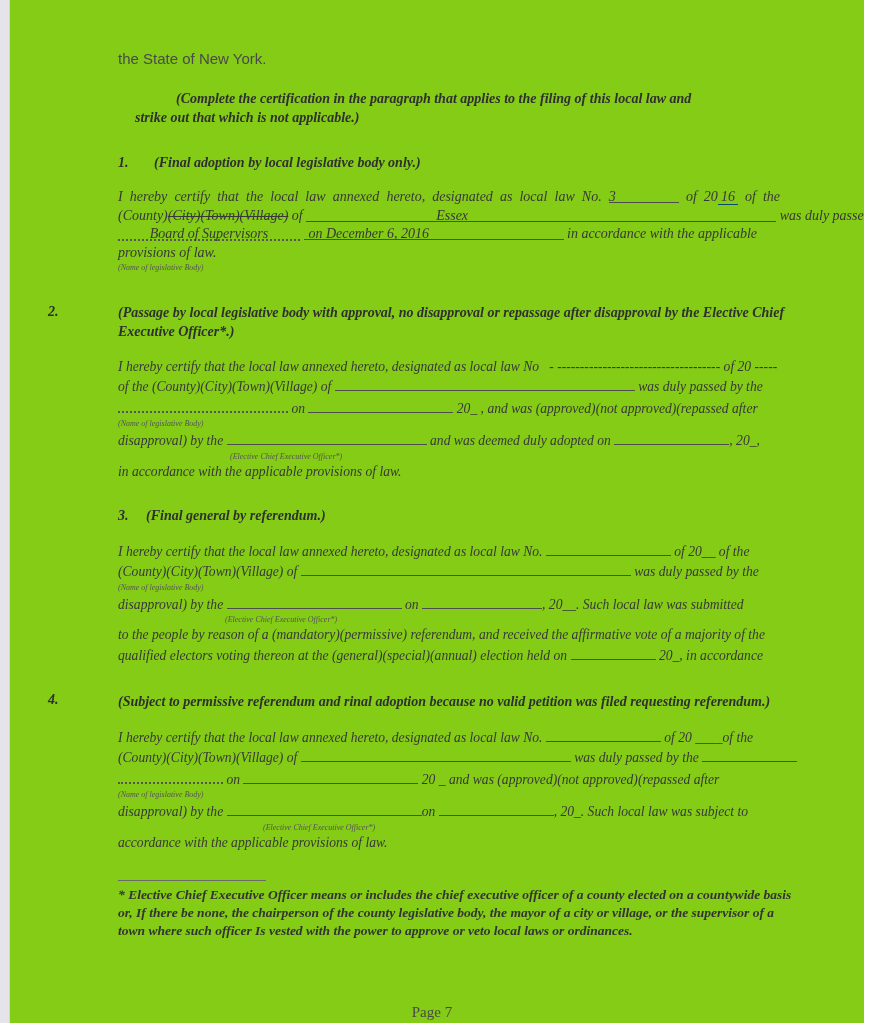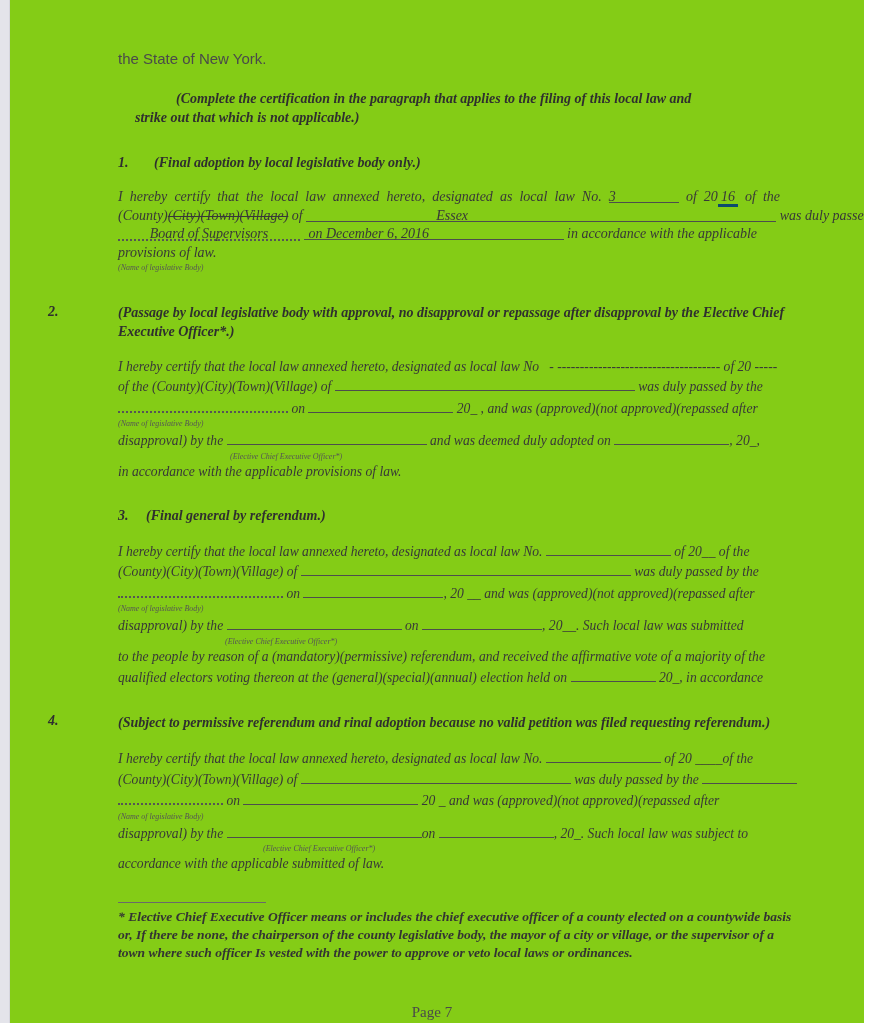--- a/index.html
+++ b/index.html
@@ -16,21 +16,21 @@
   .num-hang{position:absolute;left:-70px;top:0;font-style:italic;font-weight:bold;font-size:14px;color:#2f2f2f;}
   .para{margin-top:16px;font-style:italic;font-size:13.6px;color:#383838;}
   .para1{font-size:14px;}
   .ln{line-height:18.6px;white-space:nowrap;position:relative;}
   .just{text-align:justify;text-align-last:justify;}
   .tiny{font-size:8px;line-height:12px;color:#555;white-space:nowrap;font-style:italic;}
   .blank{display:inline-block;border-bottom:1px solid #4d4d4d;height:14px;text-align:center;vertical-align:baseline;}
   .blank.left{text-align:left;padding-left:5px;}
   .blank.essex{text-align:left;padding-left:130px;}
   .dotted{display:inline-block;border-bottom:2px dotted #555;height:14px;text-align:center;vertical-align:baseline;}
-  .u{border-bottom:3px solid #0c4a6e;padding:0 3px;}
+  .u{border-bottom:1px solid #0c4a6e;padding:0 3px;}
   .strike{text-decoration:line-through;text-decoration-thickness:1px;}
   .rule{width:148px;border-top:1px solid #6a6a6a;margin-top:28px;height:0;}
   .footnote{margin-top:5px;font-style:italic;font-weight:600;font-size:13.5px;color:#333;}
   .footnote .ln{line-height:18px;}
   .pageno{position:absolute;left:0;right:0;bottom:2px;text-align:center;font-size:15px;color:#4a4a4a;margin:0;}
   
   .w70{width:70px}.w115{width:115px}.w120{width:120px}.w125{width:125px}
   .w140{width:140px}.w145{width:145px}.w165{width:165px}.w170{width:170px}
   .w175{width:175px}.w180{width:182px}.w195{width:195px}.w200{width:200px}
   .w255{width:255px}.w270{width:270px}.w300{width:300px}.w330{width:330px}.w340{width:340px}
@@ -120,25 +120,20 @@
         <div class="ln">
           <span>I hereby certify that the local law annexed hereto, designated as local law No.</span>
           <span class="blank w125"></span>
           <span>of 20__  of the</span>
         </div>
         <div class="ln">
           <span>(County)(City)(Town)(Village) of</span>
           <span class="blank w330"></span>
           <span>was duly passed by the</span>
         </div>
-        <div class="ln">
-          <span class="dotted w165"></span>
-          <span>on</span>
-          <span class="blank w140"></span><span>, 20 __ and was (approved)(not approved)(repassed after</span>
-        </div>
         <div class="tiny">(Name of legislative Body)</div>
         <div class="ln">
           <span>disapproval) by the</span>
           <span class="blank w175"></span>
           <span>on</span>
           <span class="blank w120"></span><span>, 20__. Such local law was submitted</span>
         </div>
         <div class="tiny ml107">(Elective Chief Executive Officer*)</div>
         <div class="ln">to the people by reason of a (mandatory)(permissive) referendum, and received the affirmative vote of a majority of the</div>
         <div class="ln">
@@ -170,21 +165,21 @@
           <span class="blank w175"></span>
           <span>20 _ and was (approved)(not approved)(repassed after</span>
         </div>
         <div class="tiny">(Name of legislative Body)</div>
         <div class="ln">
           <span>disapproval) by the</span>
           <span class="blank w195"></span><span>on</span>
           <span class="blank w115"></span><span>, 20_. Such local law was subject to</span>
         </div>
         <div class="tiny ml145">(Elective Chief Executive Officer*)</div>
-        <div class="ln">accordance with the applicable submitted of law.</div>
+        <div class="ln">accordance with the applicable provisions of law.</div>
       </div>
     </div>
 
     <div class="rule"></div>
     <div class="footnote">
       <div class="ln">* Elective Chief Executive Officer means or includes the chief executive officer of a county elected on a countywide basis</div>
       <div class="ln">or, If there be none, the chairperson of the county legislative body, the mayor of a city or village, or the supervisor of a</div>
       <div class="ln">town where such officer Is vested with the power to approve or veto local laws or ordinances.</div>
     </div>
 

